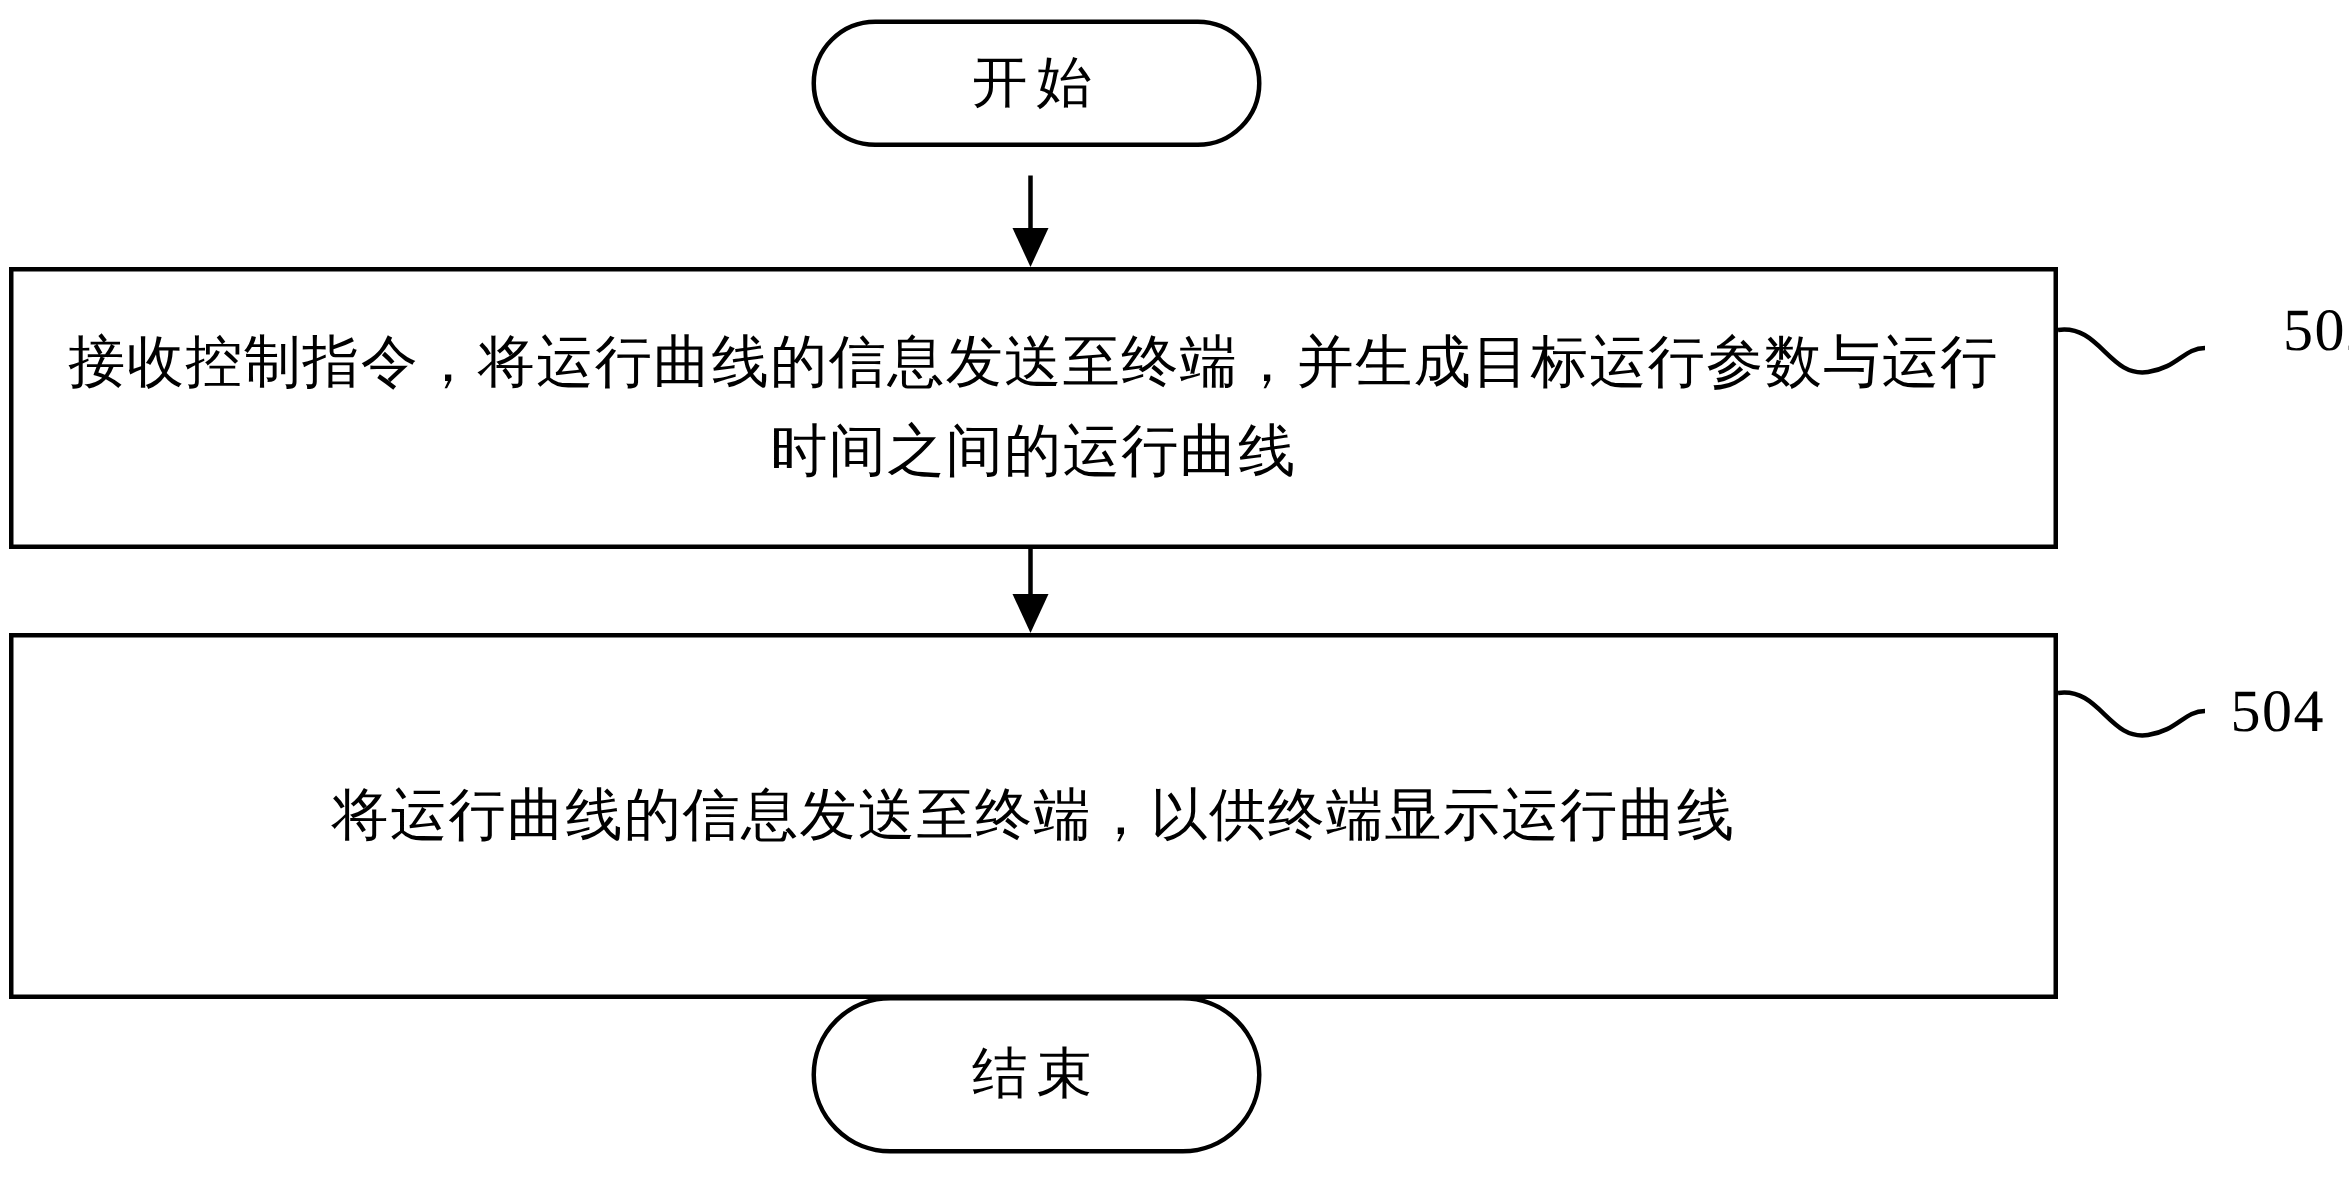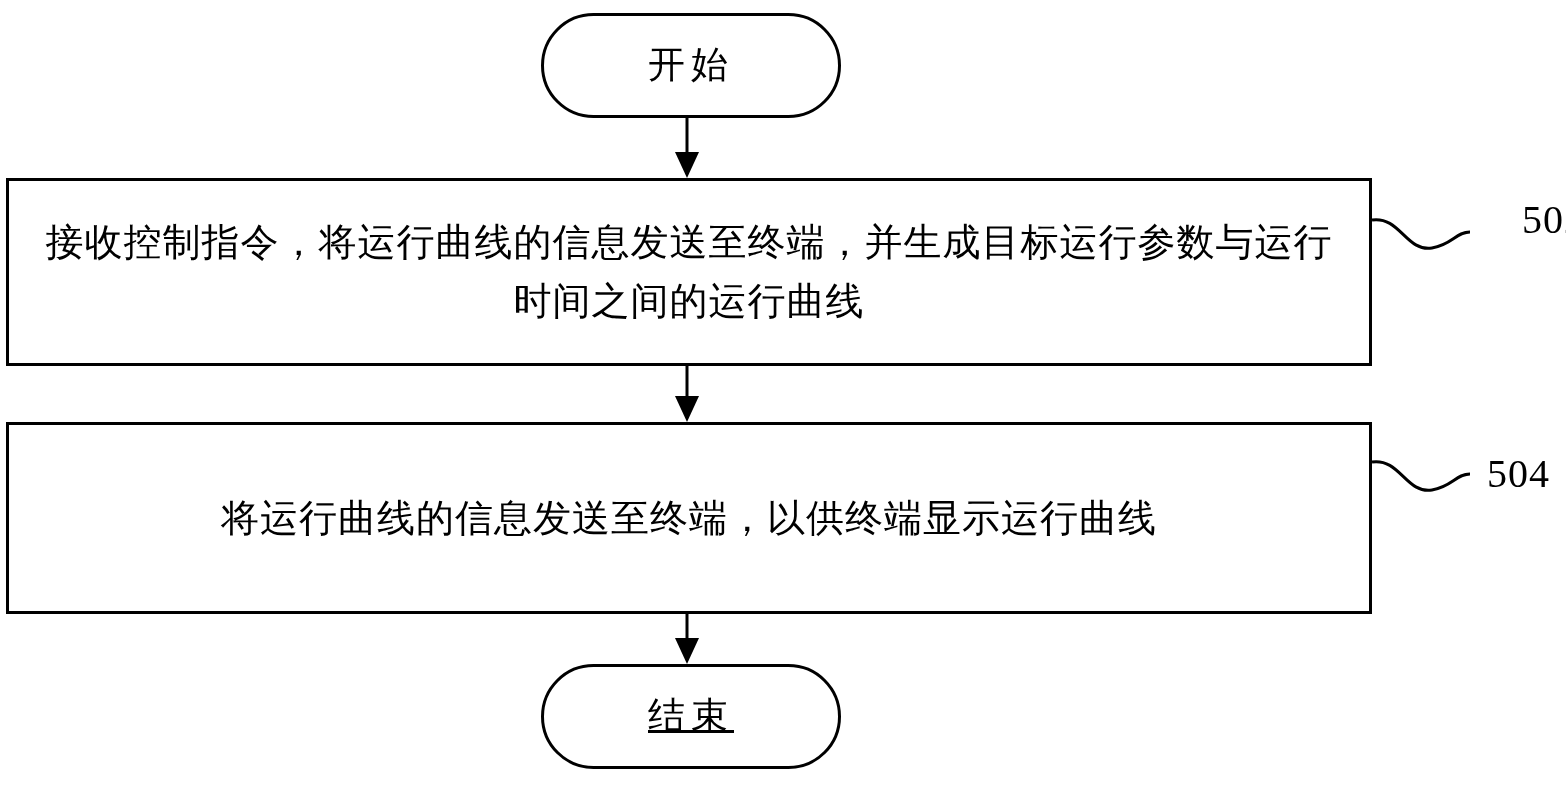--- a/index.html
+++ b/index.html
@@ -72,31 +72,31 @@
     <polygon points="687,422 675,396 699,396" fill="#000000"></polygon>
 
     <line x1="687" y1="613" x2="687" y2="645" stroke="#000000" stroke-width="3"></line>
     <polygon points="687,664 675,638 699,638" fill="#000000"></polygon>
 
     <path d="M1372,220 C1400,216 1406,252 1432,248 C1452,245 1456,232 1470,232" stroke="#000000" stroke-width="3" fill="none"></path>
 
     <path d="M1372,462 C1400,458 1406,494 1432,490 C1452,487 1456,474 1470,474" stroke="#000000" stroke-width="3" fill="none"></path>
   </svg>
 
-  <div class="node terminator" style="left:541px; top:13px; width:300px; height:105px;">
+  <div class="node terminator" style="left:541px; top:13px; width:300px; height:85px;">
     <span class="label">开始</span>
   </div>
 
   <div class="node process" style="left:6px; top:178px; width:1366px; height:188px;">
     <span class="label">接收控制指令，将运行曲线的信息发送至终端，并生成目标运行参数与运行时间之间的运行曲线</span>
   </div>
   <div class="step-tag" style="left:1474px; top:196px;margin-left:48px;">502</div>
 
-  <div class="node process" style="left:6px; top:422px; width:1366px; height:192px;">
+  <div class="node process" style="left:6px; top:422px; width:1366px; height:244px;">
     <span class="label">将运行曲线的信息发送至终端，以供终端显示运行曲线</span>
   </div>
   <div class="step-tag" style="left:1474px; top:450px;margin-left:13px;">504</div>
 
-  <div class="node terminator" style="left:541px; top:664px; width:300px; height:105px;text-decoration:underline;">
+  <div class="node terminator" style="left:541px; top:664px; width:300px; height:105px;">
     <span class="label">结束</span>
   </div>
 
 </div>
 
 </body></html>

